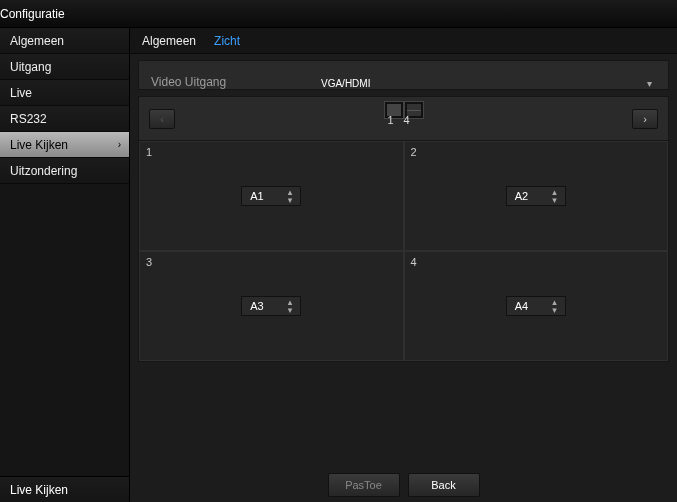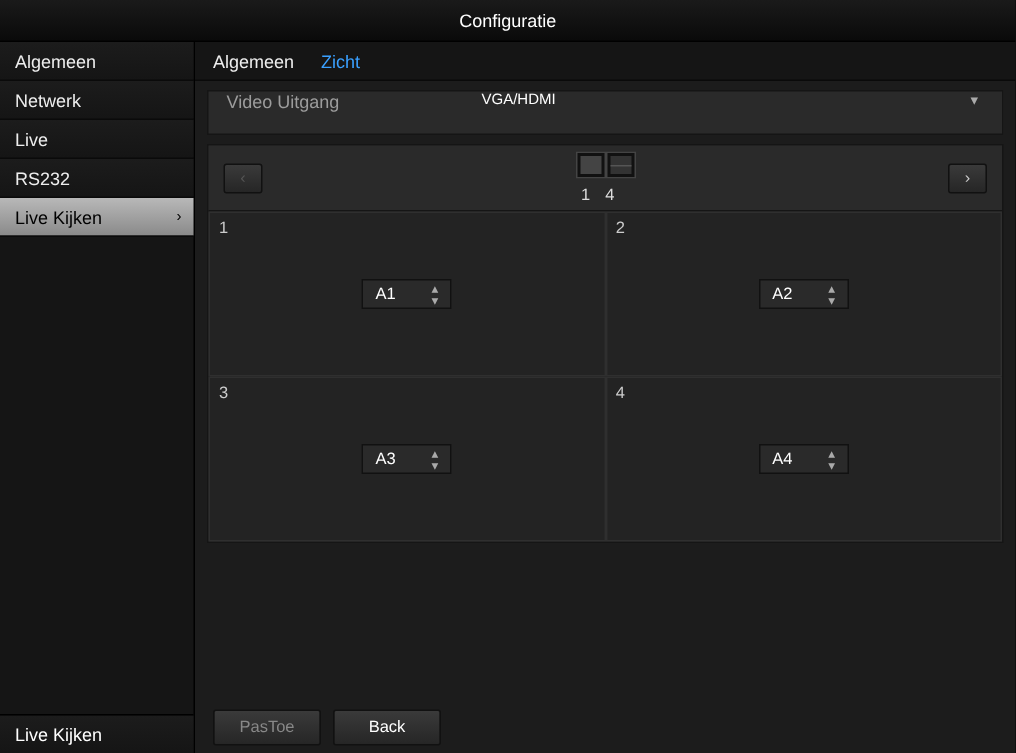--- a/index.html
+++ b/index.html
@@ -1,71 +1,72 @@
 <!DOCTYPE html>
 <html><head>
 <meta charset="utf-8">
 <style>
   * { box-sizing: border-box; margin: 0; padding: 0; font-family: Arial, sans-serif; }
   body { background: #000; width: 677px; height: 502px; overflow: hidden; color: #fff; font-size: 12px; }
   .window { width: 677px; height: 502px; background: #0a0a0a; display: flex; flex-direction: column; }
-  .titlebar { height: 28px; background: linear-gradient(#1a1a1a,#0a0a0a); text-align: center; line-height: 28px; font-size: 12px; border-bottom: 1px solid #000; }
+  .titlebar { height: 28px; background: linear-gradient(#1a1a1a,#0a0a0a); line-height: 28px; font-size: 12px; border-bottom: 1px solid #000; }
   .body { flex: 1; display: flex; }
   .sidebar { width: 130px; background: #151515; border-right: 1px solid #000; display: flex; flex-direction: column; }
   .side-item { height: 26px; padding: 0 10px; line-height: 26px; font-size: 12px; border-bottom: 1px solid #0a0a0a; color: #eee; cursor: pointer; position: relative; background: linear-gradient(#1c1c1c,#151515); }
   .side-item.active { background: linear-gradient(#b8b8b8,#8a8a8a); color: #000; }
   .side-item .chev { position: absolute; right: 8px; top: 0; font-size: 10px; }
   .side-spacer { flex: 1; }
   .side-foot { height: 26px; padding: 0 10px; line-height: 26px; background: linear-gradient(#1c1c1c,#151515); border-top: 1px solid #000; font-size: 12px; }
   .main { flex: 1; background: #1c1c1c; display: flex; flex-direction: column; }
   .tabs { height: 26px; display: flex; align-items: center; padding: 0 12px; gap: 18px; border-bottom: 1px solid #0a0a0a; background: #151515; }
   .tab { font-size: 12px; color: #eee; cursor: pointer; }
   .tab.active { color: #3aa0ff; }
-  .row-select { display: flex; align-items: flex-start; height: 30px; padding: 0 12px; background: #2a2a2a; margin: 6px 8px; border: 1px solid #151515; }
+  .row-select { display: flex; align-items: flex-end; height: 30px; padding: 0 12px; background: #2a2a2a; margin: 6px 8px; border: 1px solid #151515; }
   .row-select .lbl { width: 170px; color: #9c9c9c; font-size: 12px; }
   .row-select .val { flex: 1; font-size: 10px; color: #fff; }
   .row-select .dd { color: #aaa; font-size: 10px; padding-right: 4px; }
   .panel { margin: 0 8px 8px 8px; border: 1px solid #151515; background: #1e1e1e; }
   .panel-head { height: 44px; background: #2a2a2a; position: relative; border-bottom: 1px solid #151515; }
   .layout-icons { position: absolute; left: 50%; top: 4px; transform: translateX(-50%); display: flex; gap: 0; }
   .layout-ico { width: 20px; height: 18px; background: #111; border: 1px solid #444; position: relative; cursor: pointer; }
   .layout-ico.single::after { content:""; position:absolute; inset:2px; background:#444; }
   .layout-ico.quad::before { content:""; position:absolute; left:50%; top:2px; bottom:2px; width:1px; background:#555; }
   .layout-ico.quad::after { content:""; position:absolute; top:50%; left:2px; right:2px; height:1px; background:#555; }
   .layout-ico.quad span { position:absolute; inset:2px; background:#333; }
-  .pager { position: absolute; left: 50%; bottom: 4px; transform: translateX(-50%); font-size: 11px; color: #ddd; letter-spacing: 10px; }
+  .pager { position: absolute; left: 50%; bottom: 14px; transform: translateX(-50%); font-size: 11px; color: #ddd; letter-spacing: 10px; }
   .navbtn { position: absolute; top: 50%; transform: translateY(-50%); width: 26px; height: 20px; background: linear-gradient(#3a3a3a,#262626); border: 1px solid #111; text-align: center; line-height: 18px; font-size: 11px; color: #ccc; cursor: pointer; border-radius: 2px; }
   .navbtn.left { left: 10px; color:#555; }
   .navbtn.right { right: 10px; }
   .grid { display: grid; grid-template-columns: 1fr 1fr; grid-template-rows: 110px 110px; }
   .cell { border: 1px solid #2f2f2f; position: relative; background: #232323; }
   .cell .num { position: absolute; top: 4px; left: 6px; font-size: 11px; color: #ccc; }
   .cell .sel { position: absolute; top: 50%; left: 50%; transform: translate(-50%,-50%); display: flex; align-items: center; background: #2a2a2a; border: 1px solid #111; height: 20px; padding: 0 8px; gap: 24px; cursor: pointer; }
   .cell .sel .v { font-size: 11px; }
   .cell .sel .ud { font-size: 9px; color: #aaa; line-height: 8px; }
   .spacer { flex: 1; }
-  .footer { height: 34px; display: flex; justify-content: flex-start; align-items: center; gap: 8px; padding: 0 12px; }
+  .footer { height: 34px; display: flex; justify-content: center; align-items: center; gap: 8px; padding: 0 12px; }
   .btn { width: 72px; height: 24px; background: linear-gradient(#3a3a3a,#262626); border: 1px solid #111; color: #fff; font-size: 11px; text-align: center; line-height: 22px; border-radius: 2px; cursor: pointer; }
   .btn.dim { color: #888; }
 </style>
 </head>
 <body>
 
 <div class="window">
   <div class="titlebar">Configuratie</div>
   <div class="body">
     <div class="sidebar">
       <div class="side-item">Algemeen</div>
-      <div class="side-item">Netwerk</div>
+      <div class="side-item">Uitgang</div>
       <div class="side-item">Live</div>
       <div class="side-item">RS232</div>
       <div class="side-item active">
         <span>Live Kijken</span>
         <span class="chev">›</span>
       </div>
+      <div class="side-item">Uitzondering</div>
       <div class="side-spacer"></div>
       <div class="side-foot">Live Kijken</div>
     </div>
     <div class="main">
       <div class="tabs">
         <div class="tab">Algemeen</div>
         <div class="tab active">Zicht</div>
       </div>
       <div class="row-select">
         <div class="lbl">Video Uitgang</div>

